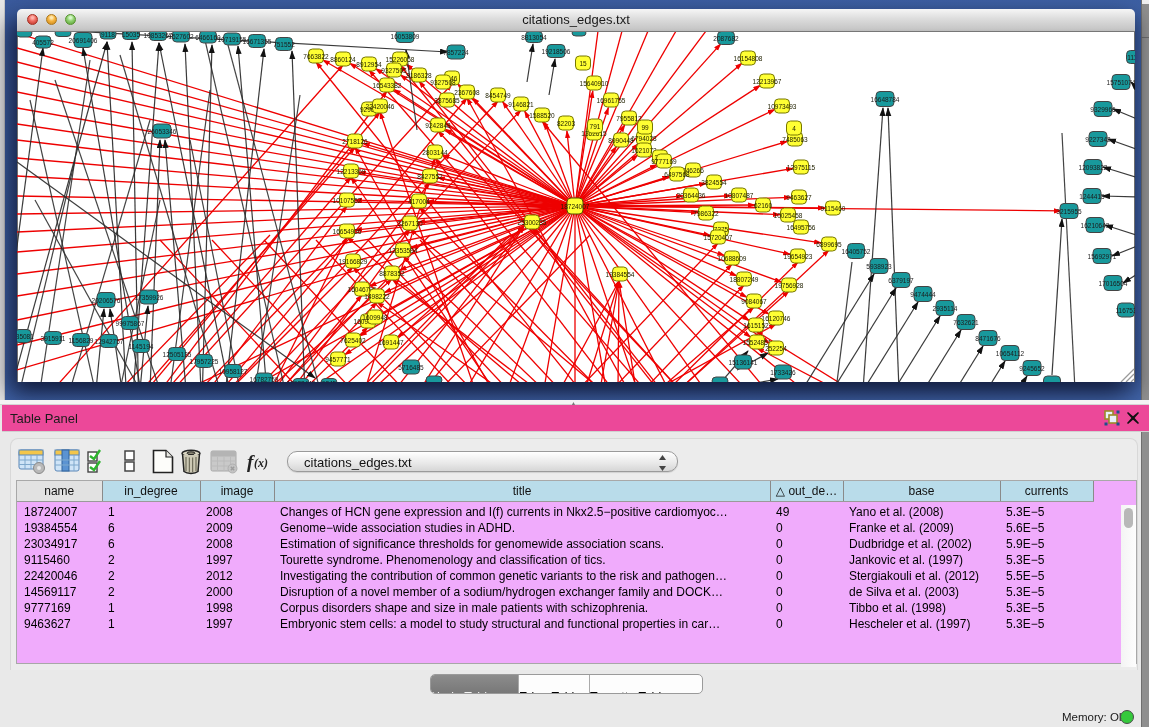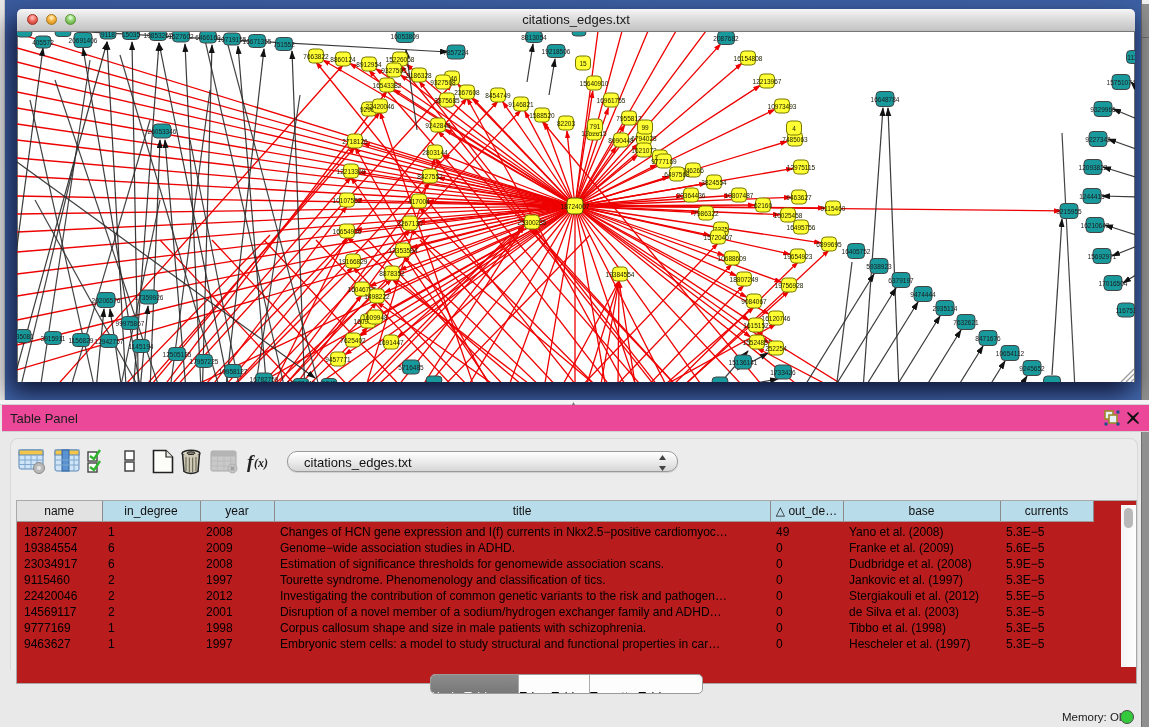--- a/index.html
+++ b/index.html
@@ -17,21 +17,21 @@
 #tl3{left:48px;background:radial-gradient(circle at 50% 30%,#d7f8c9 12%,#8ed06e 45%,#62a83d 90%);border:1px solid #56922f}
 #canvas{position:relative;width:1118px;height:350px;background:#fff;overflow:hidden;box-shadow:inset 1px 0 0 #6e6e6e,inset -1px 0 0 #6e6e6e}
 #divider{position:absolute;left:0;top:400px;width:1149px;height:5px;background:#f4f4f4;border-bottom:1px solid #d4d4d4}
 #divider .grab{position:absolute;left:570px;top:0px;font-size:7px;color:#777}
 #tphead{position:absolute;left:2px;top:405px;width:1149px;height:27px;background:#ec4899;border-bottom:1px solid #d0d0d0}
 #tphead .t{position:absolute;left:8px;top:6px;font-size:13px;color:#1c1c1c}
 #innerbox{position:absolute;left:10px;top:438px;width:1128px;height:232px;background:#ececec;border:1px solid #d8d8d8;border-radius:8px 8px 0 0;border-bottom:none}
 #toolbar{position:absolute;left:0px;top:444px;width:1128px;height:38px}
 #combo{position:absolute;left:287px;top:451px;width:391px;height:21px;border:1px solid #9a9a9a;border-radius:10px;background:linear-gradient(#ffffff,#e8e8e8 60%,#d6d6d6);box-shadow:0 1px 1px rgba(0,0,0,0.12)}
 #combo .txt{position:absolute;left:16px;top:3px;font-size:13px;color:#111}
-#tablewrap{position:absolute;left:16px;top:500px;width:1121px;height:184px;background:#b91c1c;border:1px solid #a8a8a8;overflow:hidden}
+#tablewrap{position:absolute;left:16px;top:480px;width:1121px;height:184px;background:#f0abfc;border:1px solid #a8a8a8;overflow:hidden}
 table{border-collapse:collapse;table-layout:fixed;width:1076px;font-size:12px}
 th{height:20px;background:#b9dcea;border-right:1px solid #8a8a8a;border-bottom:1px solid #9a9a9a;font-weight:normal;font-size:12px;color:#111;text-align:center;overflow:hidden;white-space:nowrap}
 th.c1{background:#e2e2e2;width:85px}
 th.c2{width:98px}th.c3{width:74px}th.c4{width:496px}th.c5{width:73px}th.c6{width:157px}th.c7{width:93px}
 td{height:16px;padding:0 0 0 6px;overflow:hidden;white-space:nowrap;color:#000}
 td.c1{padding-left:7px}
 #vscroll{position:absolute;left:1121px;top:505px;width:15px;height:162px;background:linear-gradient(90deg,#f4f4f4,#fdfdfd)}
 #vthumb{position:absolute;left:1124px;top:508px;width:9px;height:20px;border-radius:5px;background:#b8b8b8}
 #tabs{position:absolute;left:430px;top:674px;height:20px;display:flex;border:1px solid #9a9a9a;border-radius:5px;overflow:hidden;background:#fdfdfd}
 .tab{font-size:12.5px;padding-top:15px;text-align:left;color:#000;border-right:1px solid #aaa}
@@ -665,21 +665,21 @@
   <path d="M4.5 1 L8 6 H1 z" fill="#444"></path>
       <path d="M4.5 17 L1 12 H8 z" fill="#444"></path>
  </svg>
 </div>
 <div id="tablewrap">
 <table>
 <tbody>
         <tr>
           <th class="c1">name</th>
           <th class="c2">in_degree</th>
-          <th class="c3">year</th>
+          <th class="c3">image</th>
           <th class="c4">title</th>
           <th class="c5">△ out_de…</th>
           <th class="c6">base</th>
           <th class="c7">currents</th>
         </tr>
 <tr>
           <td colspan="7" style="height:3px;padding:0"></td>
         </tr>
 <tr>
           <td class="c1">18724007</td>
@@ -698,21 +698,21 @@
           <td class="c5">0</td>
           <td class="c6">Franke et al. (2009)</td>
           <td class="c7">5.6E−5</td>
         </tr>
 <tr>
           <td class="c1">23034917</td>
           <td class="c2">6</td>
           <td class="c3">2008</td>
           <td class="c4">Estimation of significance thresholds for genomewide association scans.</td>
           <td class="c5">0</td>
-          <td class="c6">Dudbridge et al. (2008)</td>
+          <td class="c6">Dudbridge et al. (2002)</td>
           <td class="c7">5.9E−5</td>
         </tr>
 <tr>
           <td class="c1">9115460</td>
           <td class="c2">2</td>
           <td class="c3">1997</td>
           <td class="c4">Tourette syndrome. Phenomenology and classification of tics.</td>
           <td class="c5">0</td>
           <td class="c6">Jankovic et al. (1997)</td>
           <td class="c7">5.3E−5</td>
@@ -722,31 +722,31 @@
           <td class="c2">2</td>
           <td class="c3">2012</td>
           <td class="c4">Investigating the contribution of common genetic variants to the risk and pathogen…</td>
           <td class="c5">0</td>
           <td class="c6">Stergiakouli et al. (2012)</td>
           <td class="c7">5.5E−5</td>
         </tr>
 <tr>
           <td class="c1">14569117</td>
           <td class="c2">2</td>
-          <td class="c3">2001</td>
-          <td class="c4">Disruption of a novel member of a sodium/hydrogen exchanger family and ADHD…</td>
+          <td class="c3">2000</td>
+          <td class="c4">Disruption of a novel member of a sodium/hydrogen exchanger family and DOCK…</td>
           <td class="c5">0</td>
           <td class="c6">de Silva et al. (2003)</td>
           <td class="c7">5.3E−5</td>
         </tr>
 <tr>
           <td class="c1">9777169</td>
           <td class="c2">1</td>
           <td class="c3">1998</td>
-          <td class="c4">Corpus callosum shape and size in male patients with schizophrenia.</td>
+          <td class="c4">Corpus disorders shape and size in male patients with schizophrenia.</td>
           <td class="c5">0</td>
           <td class="c6">Tibbo et al. (1998)</td>
           <td class="c7">5.3E−5</td>
         </tr>
 <tr>
           <td class="c1">9463627</td>
           <td class="c2">1</td>
           <td class="c3">1997</td>
           <td class="c4">Embryonic stem cells: a model to study structural and functional properties in car…</td>
           <td class="c5">0</td>

